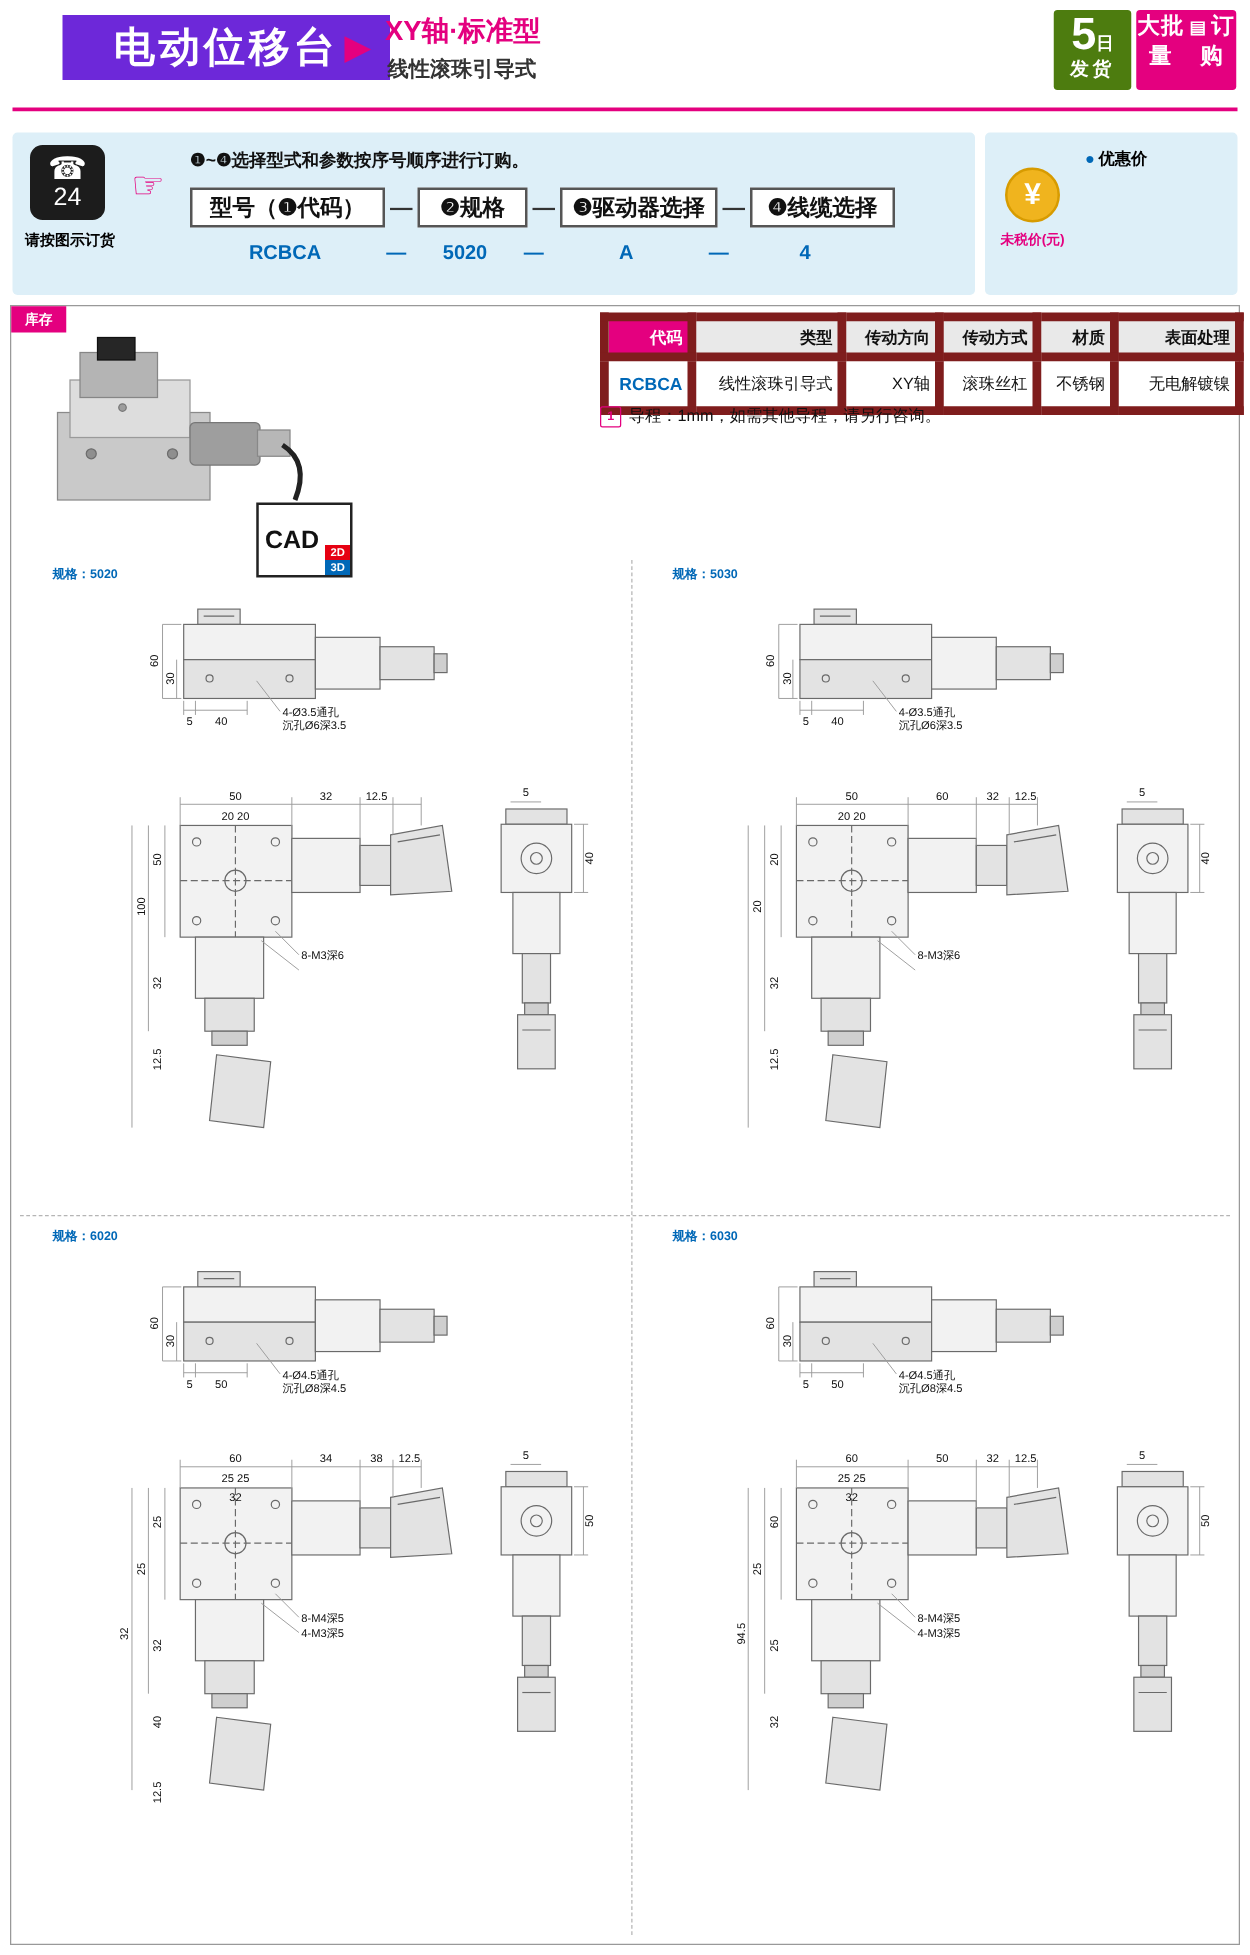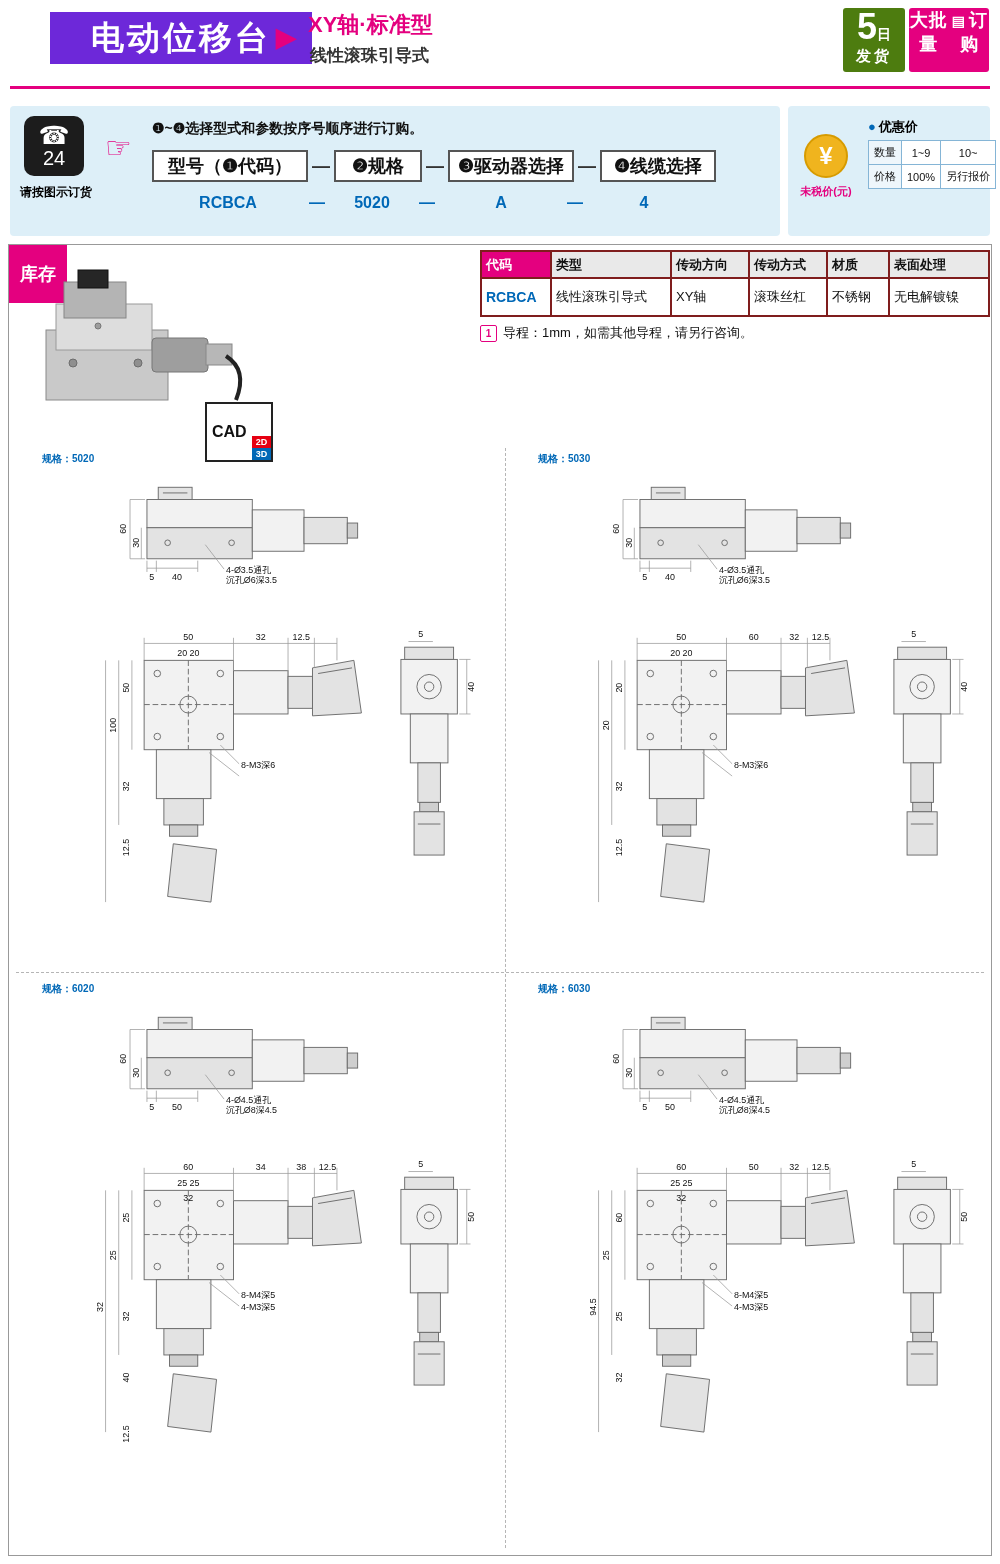--- a/index.html
+++ b/index.html
@@ -44,30 +44,30 @@
     font-size:24px;font-weight:bold;display:flex;align-items:center;justify-content:center;}
   .untaxed{position:absolute;left:0;top:78px;width:76px;text-align:center;color:#e4007f;font-size:11px;font-weight:bold;}
   .discount-title{position:absolute;left:80px;top:12px;font-size:13px;font-weight:bold;color:#000;}
   .disc-dot{color:#0068b7;margin-right:3px;}
   .price-table{position:absolute;left:80px;top:34px;border-collapse:collapse;font-size:11px;}
   .price-table td{border:1px solid #85b5d6;background:#fff;padding:4px 5px;text-align:center;white-space:nowrap;color:#111;}
   .price-table td.lbl{background:#eef6fb;}
 
   
   .main-box{position:absolute;left:8px;top:244px;width:982px;height:1310px;border:1px solid #999;background:#fff;}
-  .stock-tag{position:absolute;left:9px;top:245px;background:#e4007f;color:#fff;font-size:18px;font-weight:bold;padding:17px 11px;}
+  .stock-tag{position:absolute;left:9px;top:245px;background:#e4007f;color:#fff;font-size:11px;font-weight:bold;padding:3px 11px;}
   .photo{position:absolute;left:28px;top:268px;}
   .cad-badge{position:absolute;left:205px;top:402px;display:inline-flex;align-items:stretch;border:2px solid #222;background:#fff;}
-  .cad-text{font-weight:bold;font-size:16px;padding:14px 5px;color:#111;display:flex;align-items:center;}
+  .cad-text{font-weight:bold;font-size:20px;padding:14px 5px;color:#111;display:flex;align-items:center;}
   .cad-stack{display:flex;flex-direction:column;}
   .cad-2d{background:#e60012;color:#fff;font-size:9px;font-weight:bold;padding:1px 4px;text-align:center;margin-top:32px;}
   .cad-3d{background:#0068b7;color:#fff;font-size:9px;font-weight:bold;padding:1px 4px;text-align:center;}
 
   .spec-table{position:absolute;left:480px;top:250px;border-collapse:collapse;font-size:13px;table-layout:fixed;}
-  .spec-table th,.spec-table td{border:2px solid #7f1d1d;text-align:left;padding:0 4px;overflow:hidden;white-space:nowrap;}
+  .spec-table th,.spec-table td{border:7px solid #7f1d1d;text-align:right;padding:0 4px;overflow:hidden;white-space:nowrap;}
   .spec-table th{background:#e9e9e9;font-weight:bold;height:25px;color:#111;}
   .spec-table th.th-code{background:#e4007f;color:#fff;}
   .spec-table td{height:36px;background:#fff;color:#111;}
   .spec-table td.td-code{color:#0068b7;font-weight:bold;font-size:14px;}
   .c0{width:70px;} .c1{width:120px;} .c2{width:78px;} .c3{width:78px;} .c4{width:62px;} .c5{width:100px;}
 
   .lead-note{position:absolute;left:480px;top:324px;font-size:13px;color:#111;display:flex;align-items:center;gap:6px;}
   .note-marker{display:inline-flex;align-items:center;justify-content:center;width:15px;height:15px;border:1.5px solid #e4007f;color:#e4007f;
     font-size:10px;font-weight:bold;border-radius:2px;}
 
@@ -132,34 +132,20 @@
       <div class="ex3">A</div>
       <div class="exdash">—</div>
       <div class="ex4">4</div>
     </div>
   </div>
 
   <div class="order-right">
     <div class="coin">¥</div>
     <div class="untaxed">未税价(元)</div>
     <div class="discount-title"><span class="disc-dot">●</span><span>优惠价</span></div>
-    <table class="price-table">
-      <tbody>
-          <tr>
-        <td class="lbl">数量</td>
-        <td>1~9</td>
-        <td>10~</td>
-      </tr>
-      <tr>
-        <td class="lbl">价格</td>
-        <td>100%</td>
-        <td>另行报价</td>
-      </tr>
-    </tbody>
-      </table>
   </div>
 
   <div class="main-box"></div>
   <div class="stock-tag">库存</div>
 
   <svg class="photo" width="225" height="155" viewBox="0 0 225 155">
     <rect x="18" y="62" width="122" height="70" fill="#c9c9c9" stroke="#8a8a8a"></rect>
     <rect x="28" y="36" width="96" height="46" fill="#dddddd" stroke="#9a9a9a"></rect>
     <rect x="36" y="14" width="62" height="36" fill="#b4b4b4" stroke="#868686"></rect>
     <rect x="50" y="2" width="30" height="18" fill="#262626" stroke="#111"></rect>

